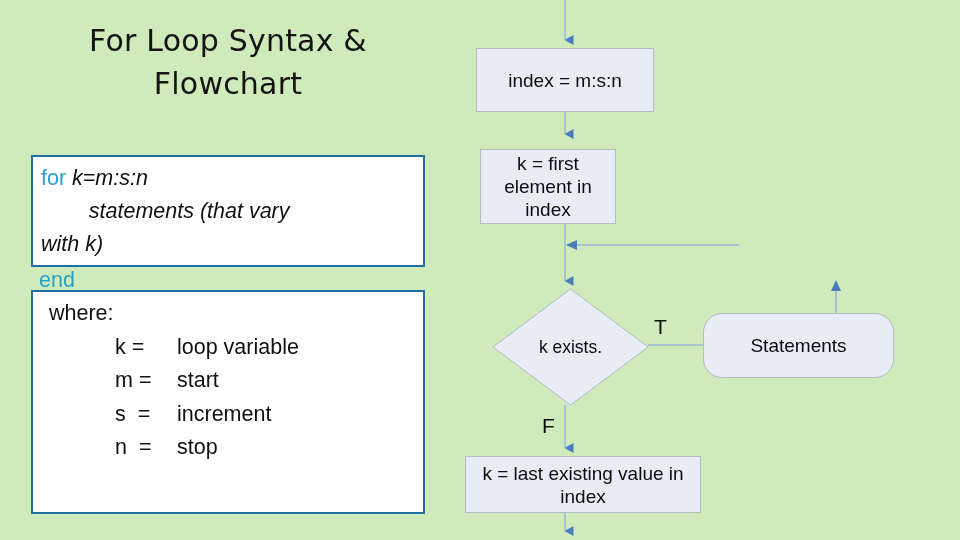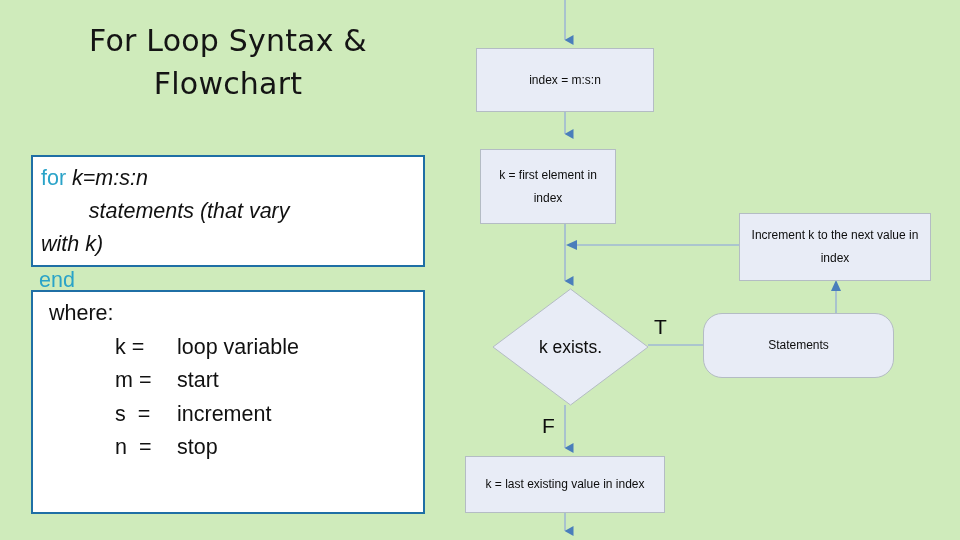--- a/index.html
+++ b/index.html
@@ -108,30 +108,30 @@
   .fc-box {
     position: absolute;
     background: #e8ecf6;
     border: 1px solid #b4bcc4;
     box-sizing: border-box;
     display: flex;
     align-items: center;
     justify-content: center;
     text-align: center;
     font-family: "Liberation Sans", sans-serif;
-    font-size: 12px;
+    font-size: 19px;
     line-height: 23px;
     color: #0d0d0d;
     padding: 2px 6px;
   }
   #fc-index   { left: 476px; top: 48px;  width: 178px; height: 64px; }
   #fc-first   { left: 480px; top: 149px; width: 136px; height: 75px; }
   #fc-incr    { left: 739px; top: 213px; width: 192px; height: 68px; }
   #fc-stmts   { left: 703px; top: 313px; width: 191px; height: 65px; border-radius: 19px; }
-  #fc-last    { left: 465px; top: 456px; width: 200px; height: 57px; }
+  #fc-last    { left: 465px; top: 456px; width: 236px; height: 57px; }
 
   #fc-diamond-wrap {
     position: absolute;
     left: 493px;
     top: 289px;
     width: 155px;
     height: 116px;
   }
   #fc-diamond-label {
     position: absolute;
@@ -239,21 +239,20 @@
 
     <line x1="565" y1="405" x2="565" y2="448" stroke="#9fb8d4" stroke-width="1.6" marker-end="url(#ah-down)"></line>
 
     <line x1="565" y1="513" x2="565" y2="531" stroke="#9fb8d4" stroke-width="1.6" marker-end="url(#ah-down)"></line>
 
     <polygon points="570.5,289 648,347 570.5,405 493,347" fill="#e8ecf6" stroke="#b4bcc4" stroke-width="1"></polygon>
   </svg>
 
   <div class="fc-box" id="fc-index">index = m:s:n</div>
   <div class="fc-box" id="fc-first">k = first element in index</div>
-  <div class="fc-box" id="fc-incr">Increment k to the next value in index</div>
   <div class="fc-box" id="fc-stmts">Statements</div>
   <div class="fc-box" id="fc-last">k = last existing value in index</div>
 
   <div id="fc-diamond-wrap">
     <div id="fc-diamond-label">k exists.</div>
   </div>
 
   <div class="edge-label" id="label-T">T</div>
   <div class="edge-label" id="label-F">F</div>
 

